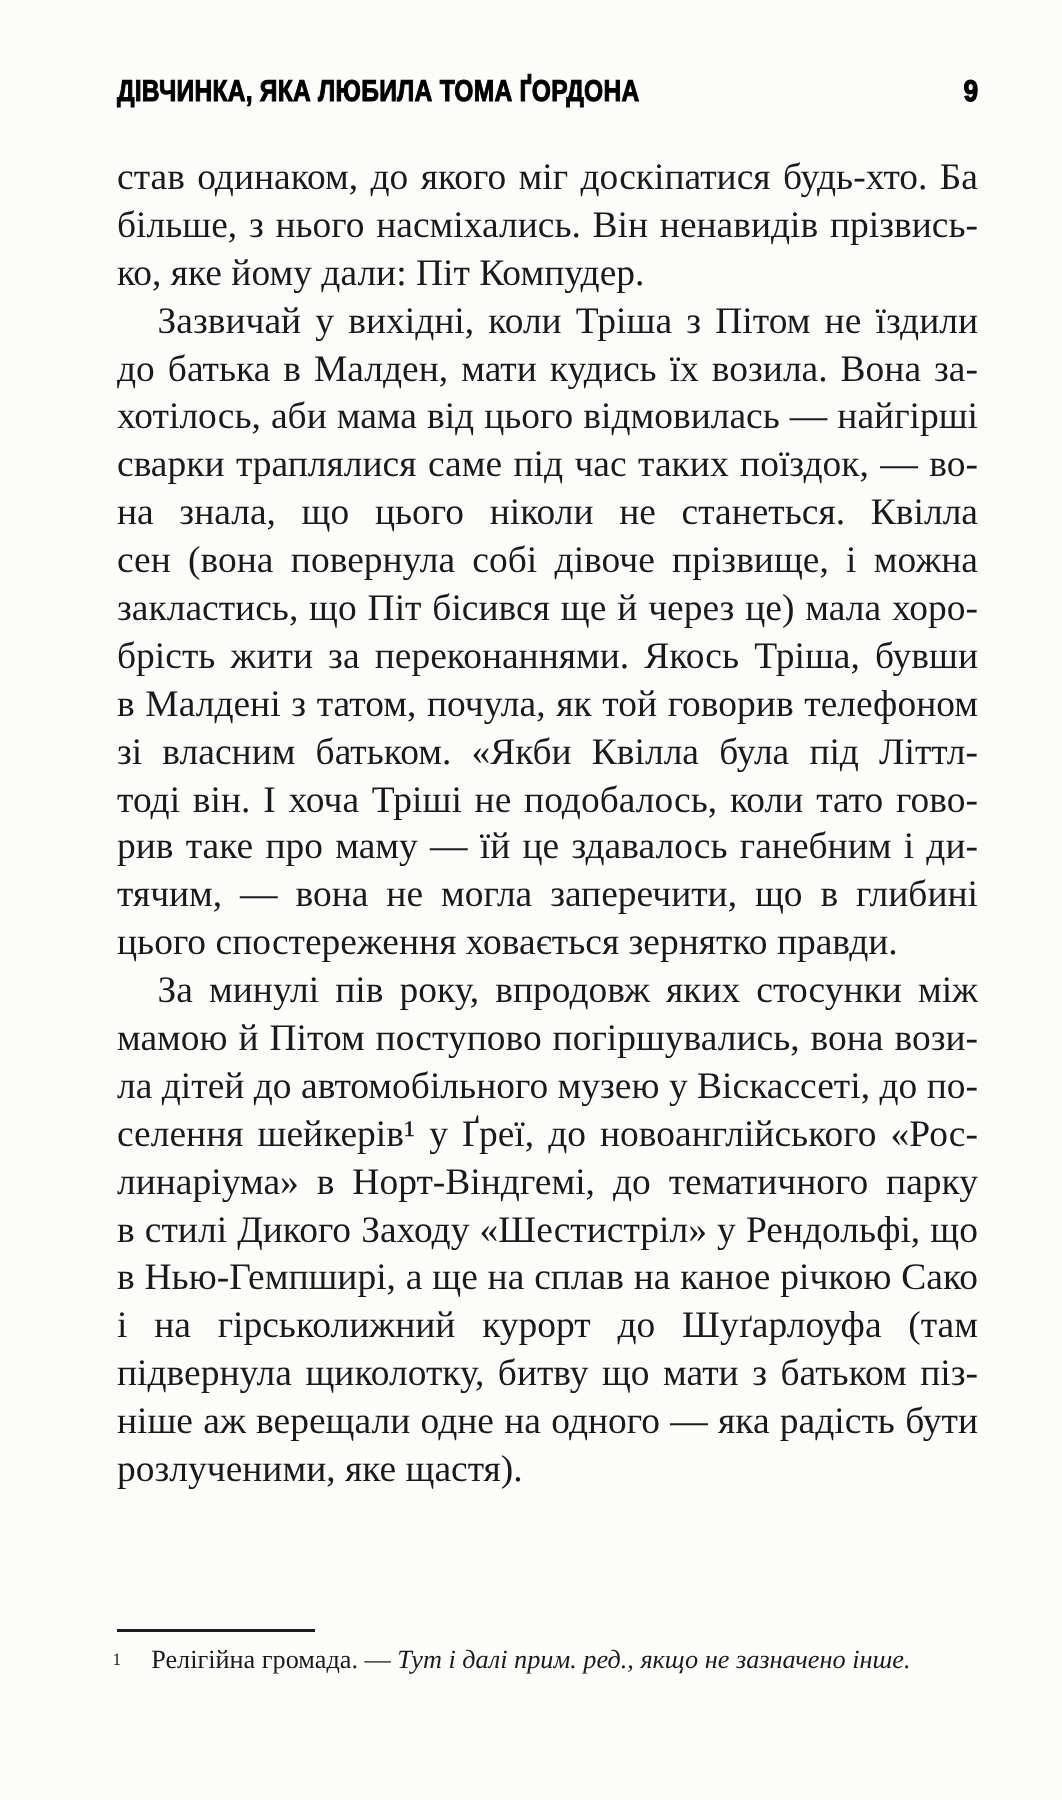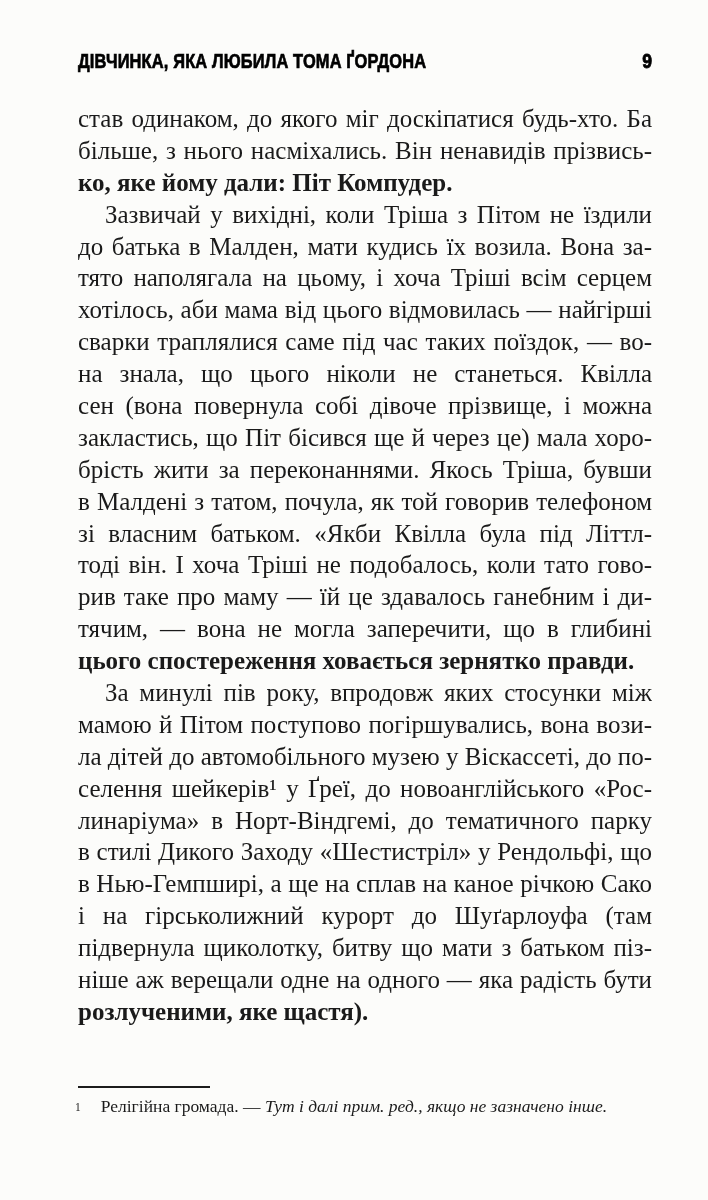--- a/index.html
+++ b/index.html
@@ -49,21 +49,21 @@
     line-height: 31.9px;
   }
   .line {
     height: 31.9px;
     overflow: hidden;
     text-align: justify;
     text-align-last: justify;
     white-space: normal;
   }
   .line.indent { padding-left: 27px; }
-  .line.para-end { text-align: left; text-align-last: left; font-weight: bold; }
+  .line.para-end { text-align: left; text-align-last: left; }
   
   .footnote-rule {
     position: absolute;
     left: 78px;
     top: 1086px;
     width: 132px;
     height: 2px;
     background: #1c1c1c;
   }
   .footnote {
@@ -92,21 +92,20 @@
     <span class="title">ДІВЧИНКА, ЯКА ЛЮБИЛА ТОМА ҐОРДОНА</span>
     <span class="pagenum">9</span>
   </div>
 
   <div class="text-block">
       <div class="line">став одинаком, до якого міг доскіпатися будь-хто. Ба</div>
       <div class="line">більше, з нього насміхались. Він ненавидів прізвись-</div>
       <div class="line para-end">ко, яке йому дали: Піт Компудер.</div>
       <div class="line indent">Зазвичай у вихідні, коли Тріша з Пітом не їздили</div>
       <div class="line">до батька в Малден, мати кудись їх возила. Вона за-</div>
-      <div class="line">тято наполягала на цьому, і хоча Тріші всім серцем</div>
       <div class="line">хотілось, аби мама від цього відмовилась — найгірші</div>
       <div class="line">сварки траплялися саме під час таких поїздок, — во-</div>
       <div class="line">на знала, що цього ніколи не станеться. Квілла Андер-</div>
       <div class="line">сен (вона повернула собі дівоче прізвище, і можна</div>
       <div class="line">закластись, що Піт бісився ще й через це) мала хоро-</div>
       <div class="line">брість жити за переконаннями. Якось Тріша, бувши</div>
       <div class="line">в Малдені з татом, почула, як той говорив телефоном</div>
       <div class="line">зі власним батьком. «Якби Квілла була під Літтл-</div>
       <div class="line">тоді він. І хоча Тріші не подобалось, коли тато гово-</div>
       <div class="line">рив таке про маму — їй це здавалось ганебним і ди-</div>

